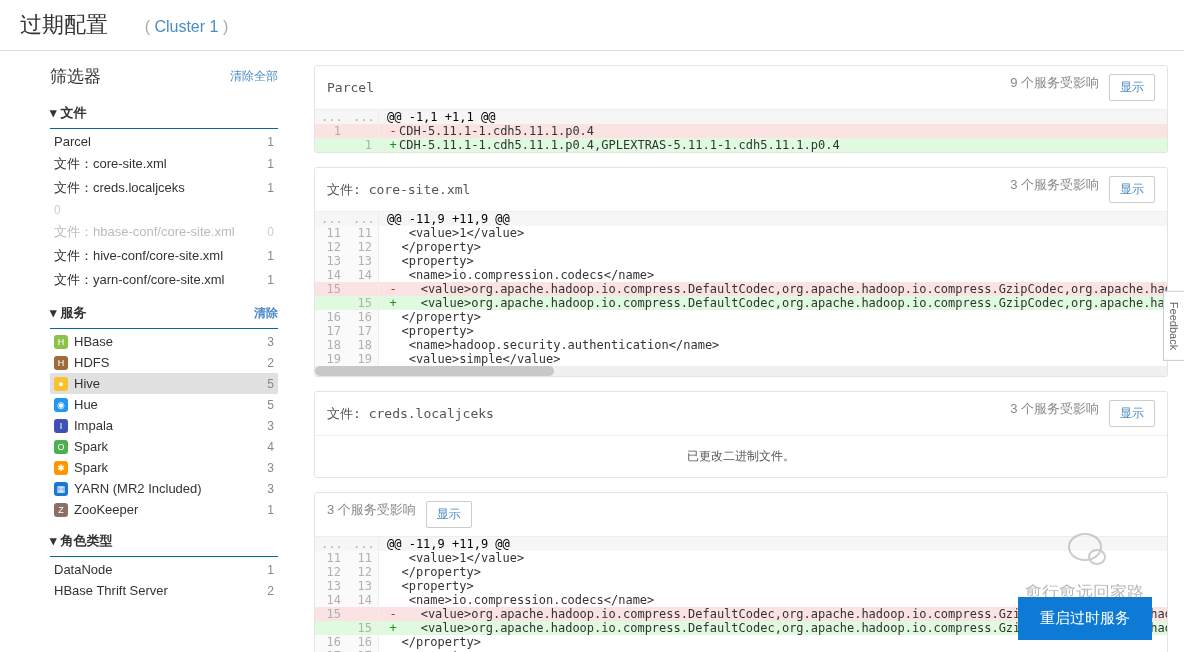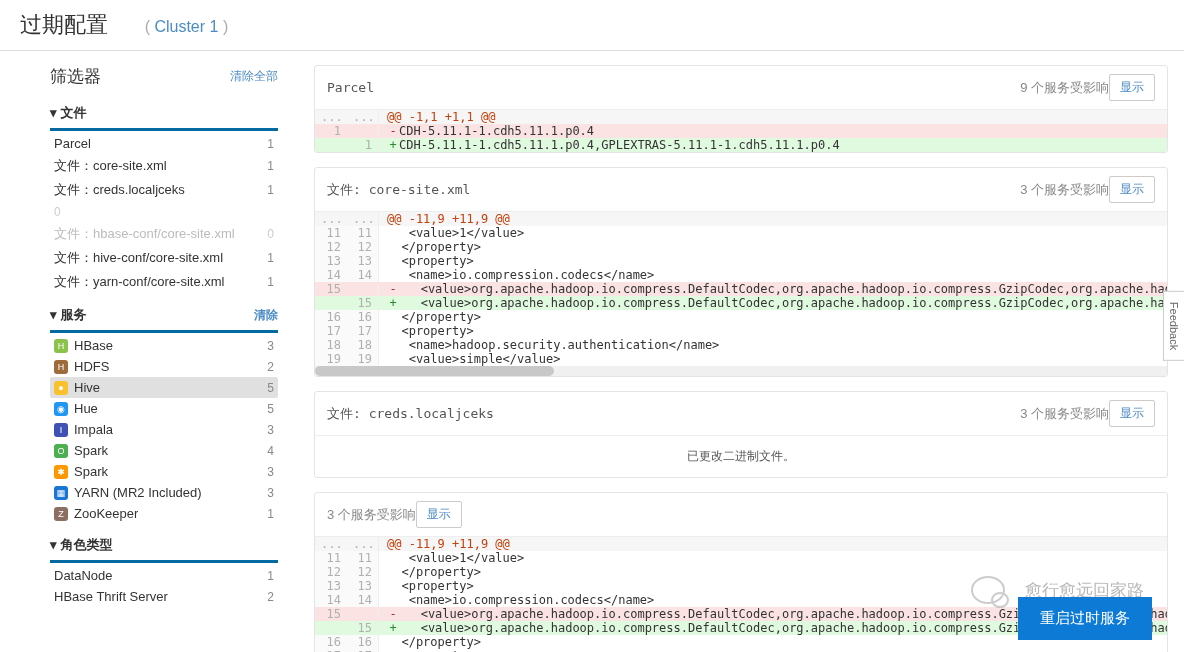--- a/index.html
+++ b/index.html
@@ -7,55 +7,55 @@
 .header { padding: 10px 20px; border-bottom: 1px solid #ddd; }
 .header h1 { font-size: 22px; font-weight: 400; color: #333; display: inline; }
 .header .cluster { font-size: 16px; color: #aaa; margin-left: 33px; }
 .header .cluster a { color: #4b8cc5; text-decoration: none; }
 .container { display: flex; height: calc(100vh - 50px); padding-left: 34px; }
 .sidebar { width: 260px; padding: 14px 16px; border-right: 0; flex-shrink:0; }
 .sidebar-header { display: flex; justify-content: space-between; align-items: center; margin-bottom: 10px; }
 .sidebar-header h2 { font-size: 17px; font-weight: 400; }
 .link { color: #4b8cc5; font-size: 12px; cursor: pointer; }
 .filter-section { margin-top: 6px; }
-.filter-title { font-weight: 700; font-size: 13px; padding: 6px 0; border-bottom: 3px solid #0369a1; display:flex; justify-content:space-between; align-items:center;}
+.filter-title { font-weight: 700; font-size: 13px; padding: 6px 0; border-bottom: 1px solid #0369a1; display:flex; justify-content:space-between; align-items:center;}
 .filter-title .caret { display:inline-block; margin-right:4px; }
 .filter-items { list-style: none; margin-top: 2px; }
 .filter-items li { display: flex; justify-content: space-between; align-items:center; padding: 3px 4px; font-size: 13px; cursor: pointer; border-radius:2px;}
 .filter-items li.active { background: #e0e0e0; }
 .filter-items li.zero { color: #bbb; }
 .filter-items li .count { color: #888; font-size:12px;}
 .filter-items li.zero .count { color:#ccc; }
 .filter-items li .item-label { display:flex; align-items:center; gap:6px; overflow:hidden; text-overflow:ellipsis; white-space:nowrap;}
 .svc-icon { width:14px; height:14px; display:inline-flex; align-items:center; justify-content:center; border-radius:3px; font-size:9px; flex-shrink:0;}
 .main { flex: 1; padding: 14px 16px 14px 20px; overflow-y: auto; background:#fff;}
 .diff-block { border: 1px solid #e4e4e4; border-radius: 3px; margin-bottom: 14px; position:relative;}
 .diff-head { display: flex; justify-content: space-between; align-items: center; padding: 8px 12px; border-bottom: 1px solid #eee; font-family: Menlo, Consolas, monospace; font-size: 13px; color:#555;}
-.diff-head .right { display:flex; align-items:center; font-family: "Helvetica Neue", Arial, sans-serif; color:#888;}
+.diff-head .right { display:flex; align-items:flex-start; gap:10px; font-family: "Helvetica Neue", Arial, sans-serif; color:#888;}
 .show-btn { background: #fff; border: 1px solid #ccc; padding: 4px 10px; font-size: 12px; color: #4b8cc5; cursor: pointer; border-radius:2px;}
 .diff-body { font-family: Menlo, Consolas, monospace; font-size: 12px; overflow-x:auto; white-space:nowrap;}
 .diff-row { display:flex; }
 .gutter { width:32px; text-align:right; padding:0 6px; color:#b0b0b0; background:#fafafa; flex-shrink:0; user-select:none;}
 .gutter.r { border-right:1px solid #eee;}
 .code { padding:0 8px; flex:1; white-space:pre;}
-.hunk .code { color:#c2410c; background:#f6f6f6;}
+.hunk .code { color:#000000; background:#f6f6f6;}
 .hunk .gutter { background:#f6f6f6;}
 .del .code { background:#fbe3e3; }
 .del .gutter { background:#fbe3e3; }
 .add .code { background:#e0fae0; }
 .add .gutter { background:#e0fae0; }
 .sign { display:inline-block; width:12px; text-align:center;}
 .del .sign { color:#b52a2a;}
 .add .sign { color:#2a8a2a;}
 .binary-msg { text-align:center; padding:12px; color:#555; font-family: "Helvetica Neue", Arial, sans-serif;}
 .scroll-track { height:10px; background:#f0f0f0; position:relative;}
 .scroll-thumb { position:absolute; left:0; top:0; height:10px; width:28%; background:#c8c8c8; border-radius:5px;}
 .restart-btn { position:fixed; right:32px; bottom:12px; background:#0d7bd6; color:#fff; border:none; padding:12px 22px; font-size:15px; cursor:pointer; z-index:10;}
 .feedback-tab { position:fixed; right:0; top:50%; transform:translateY(-50%); background:#fff; border:1px solid #ccc; border-right:none; padding:10px 4px; writing-mode:vertical-rl; font-size:11px; color:#666; cursor:pointer; z-index:10;}
-.chat-follow { position:fixed; right:40px; bottom:48px; display:flex; align-items:center; gap:20px; color:#888; font-size:17px; opacity:0.6; pointer-events:none;}
+.chat-follow { position:fixed; right:40px; bottom:48px; display:flex; align-items:center; gap:20px; color:#888; font-size:17px; opacity:0.6; pointer-events:none;flex-direction:column;}
 .chat-follow .bubble { width:34px; height:28px; border:2px solid #aaa; border-radius:50%; position:relative;}
 .chat-follow .bubble::after{content:"";position:absolute;width:14px;height:12px;border:2px solid #aaa;border-radius:50%;right:-6px;bottom:-6px;}
 </style>
 </head>
 <body>
 
 <div class="header">
   <h1>过期配置</h1>
   <span class="cluster">
     <span>( </span><a href="#">Cluster 1</a><span> )</span>

